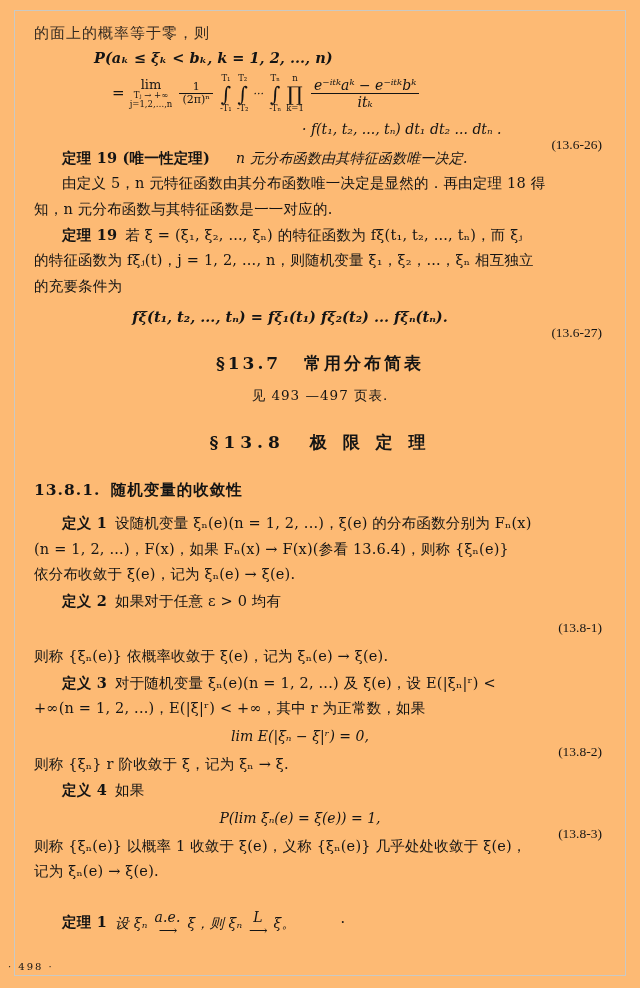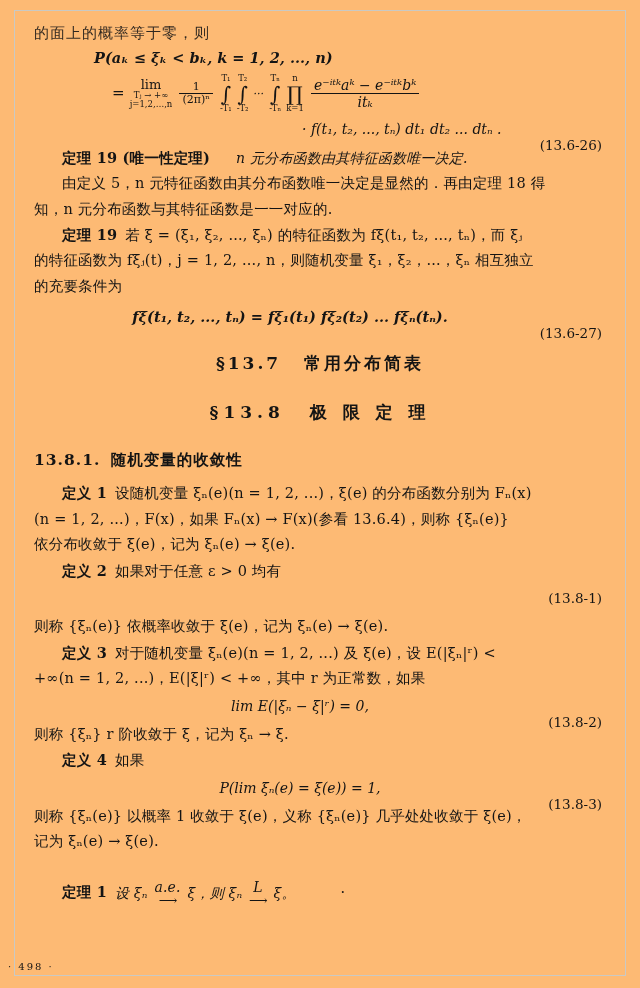--- a/index.html
+++ b/index.html
@@ -67,20 +67,21 @@
   .mathblock {
     margin: 7px 0 7px 0;
     position: relative;
     min-height: 18px;
   }
   .eqno {
     position: absolute;
     right: 4px;
     font-style: normal;
     font-size: 13.5px;
+    font-family: Liberation Serif, serif;
   }
   .sec-head {
     text-align: center;
     font-weight: bold;
     font-size: 17px;
     letter-spacing: 3px;
     margin: 26px 0 12px 0;
   }
   .sec-head2 {
     text-align: center;
@@ -254,20 +255,21 @@
 
     <div class="mathblock" style="margin-top:10px; margin-bottom:10px;">
       <div class="math center" style="font-weight:bold; font-size:14.5px; padding-right:60px;">fξ(t₁, t₂, ..., tₙ) = fξ₁(t₁) fξ₂(t₂) ... fξₙ(tₙ).</div>
       <span class="eqno">(13.6-27)</span>
     </div>
 
     <div class="sec-head">
       <span>§13.7</span>
       <span style="margin-left:14px;">常用分布简表</span>
     </div>
+    <div class="note">见 493 —497 页表.</div>
 
     <div class="sec-head2">
       <span>§13.8</span>
       <span style="margin-left:14px;">极 限 定 理</span>
     </div>
 
     <div class="subhead">
       <span>13.8.1.</span>
       <span style="margin-left:4px;">随机变量的收敛性</span>
     </div>

